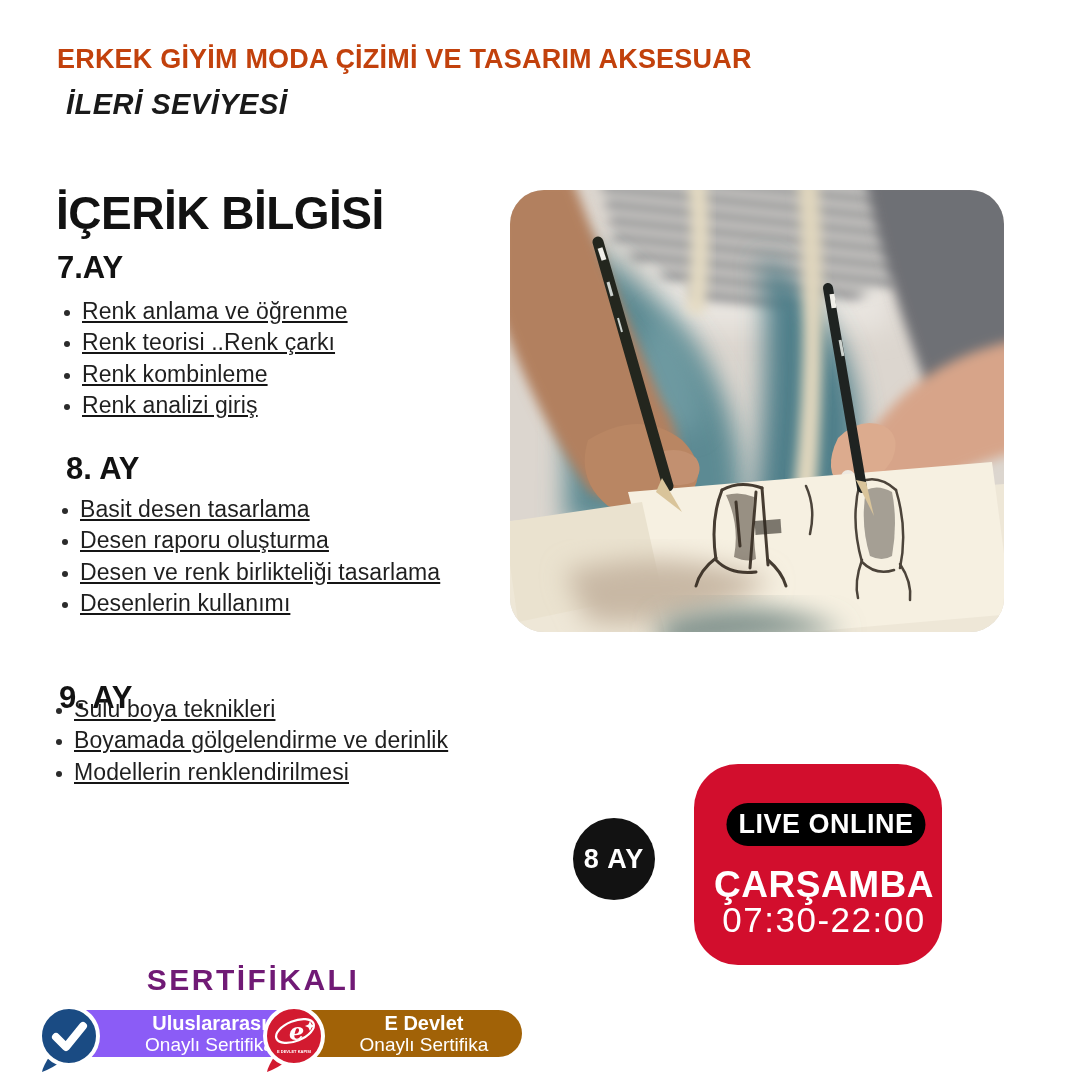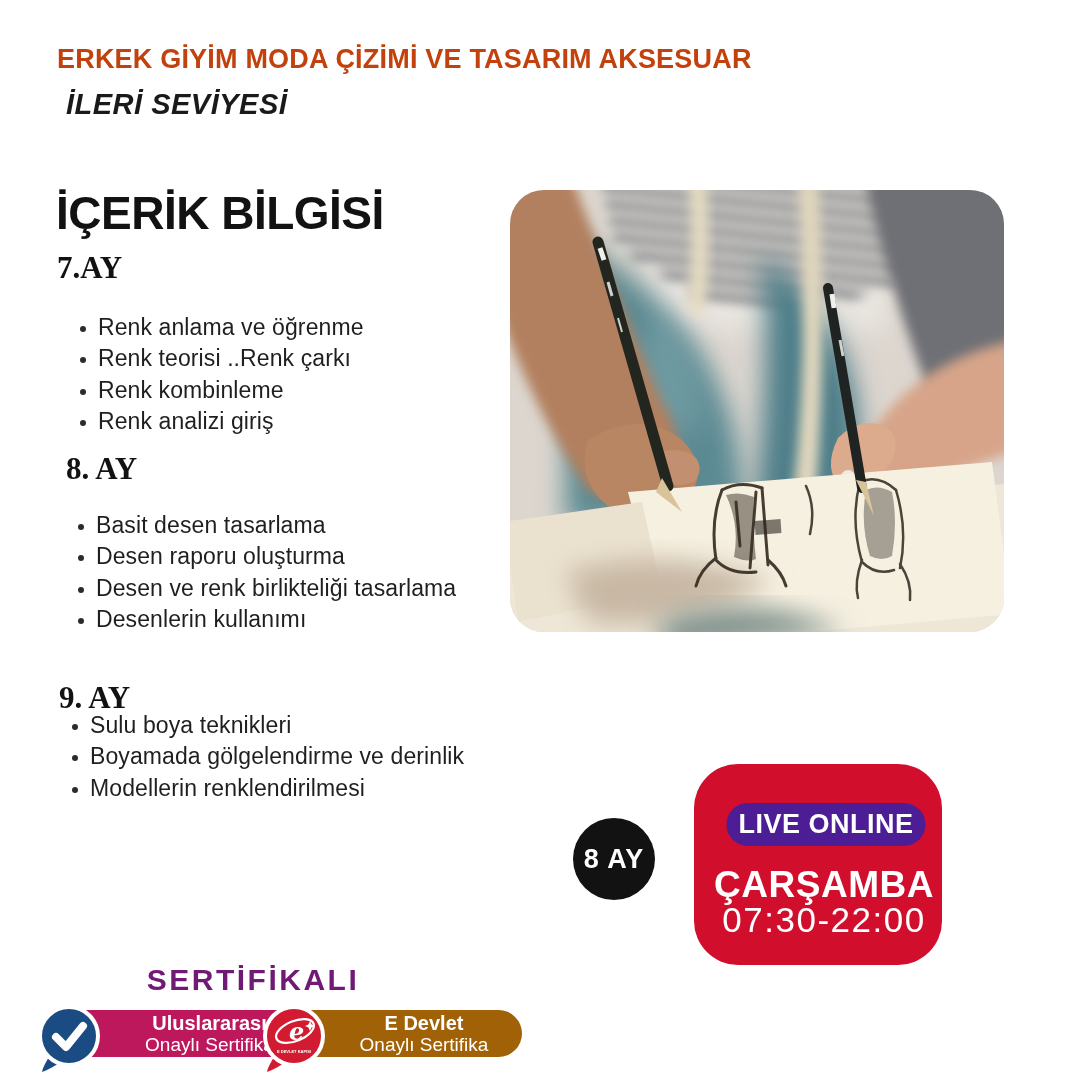--- a/index.html
+++ b/index.html
@@ -15,25 +15,25 @@
   }
   .hero-sub{
     position:absolute;left:66px;top:88px;
     font-size:29px;font-weight:600;font-style:italic;letter-spacing:.5px;color:#1a1a1a;
   }
   
   .content-heading{
     position:absolute;left:56px;top:186px;
     font-size:46px;font-weight:800;letter-spacing:-.5px;color:#121212;
   }
-  .month{position:absolute;font-size:31px;font-weight:800;color:#121212;font-family:Liberation Serif, serif;}
+  .month{position:absolute;font-size:31px;font-weight:800;color:#121212;}
   .month.m7{left:57px;top:250px;}
   .month.m8{left:66px;top:451px;}
   .month.m9{left:59px;top:680px;}
-  ul.topics{position:absolute;list-style:none;margin:16px;padding:0;}
+  ul.topics{position:absolute;list-style:none;margin:0;padding:0;text-decoration:underline;}
   ul.topics.t7{left:60px;top:296px;}
   ul.topics.t8{left:58px;top:494px;}
   ul.topics.t9{left:52px;top:694px;}
   ul.topics li{
     font-size:23px;line-height:31.4px;color:#1f1f1f;letter-spacing:.1px;
     padding-left:22px;position:relative;
   }
   ul.topics li::before{
     content:"";position:absolute;left:4px;top:14px;width:6px;height:6px;border-radius:50%;
     background:#2b2b2b;
@@ -206,31 +206,31 @@
         <line x1="330" y1="150" x2="333" y2="166" stroke="#cdd3cf" stroke-width="3"></line>
       </g>
     </svg>
   </div>
 
   <div class="duration-badge" style="background: rgb(18, 18, 18); color: rgb(255, 255, 255);">
     <span>8 AY</span>
   </div>
 
   <div class="schedule-card" style="background: rgb(210, 14, 45);">
-    <div class="live-pill" style="background: #4c1d95; color: rgb(255, 255, 255);">
+    <div class="live-pill" style="background: #000000; color: rgb(255, 255, 255);">
       <span>LIVE ONLINE</span>
     </div>
     <div class="schedule-day">ÇARŞAMBA</div>
     <div class="schedule-time">07:30-22:00</div>
   </div>
 
   <div class="cert-heading">SERTİFİKALI</div>
 
   <div class="cert-badge badge-blue">
-    <div class="pill" style="background:#be185d;">
+    <div class="pill" style="background:#8b5cf6;">
       <span class="l1">Uluslararası</span>
       <span class="l2">Onaylı Sertifika</span>
     </div>
     <svg class="bubble" width="70" height="70" viewBox="0 0 70 70">
       <path d="M14,50 Q6,62 5,68 Q16,64 26,56 Z" fill="#1a4b83"></path>
       <circle cx="32" cy="32" r="29" fill="#1a4b83" stroke="#ffffff" stroke-width="4"></circle>
       <polyline points="19,33 29,43 46,22" fill="none" stroke="#ffffff" stroke-width="8" stroke-linecap="round" stroke-linejoin="round"></polyline>
     </svg>
   </div>
 

